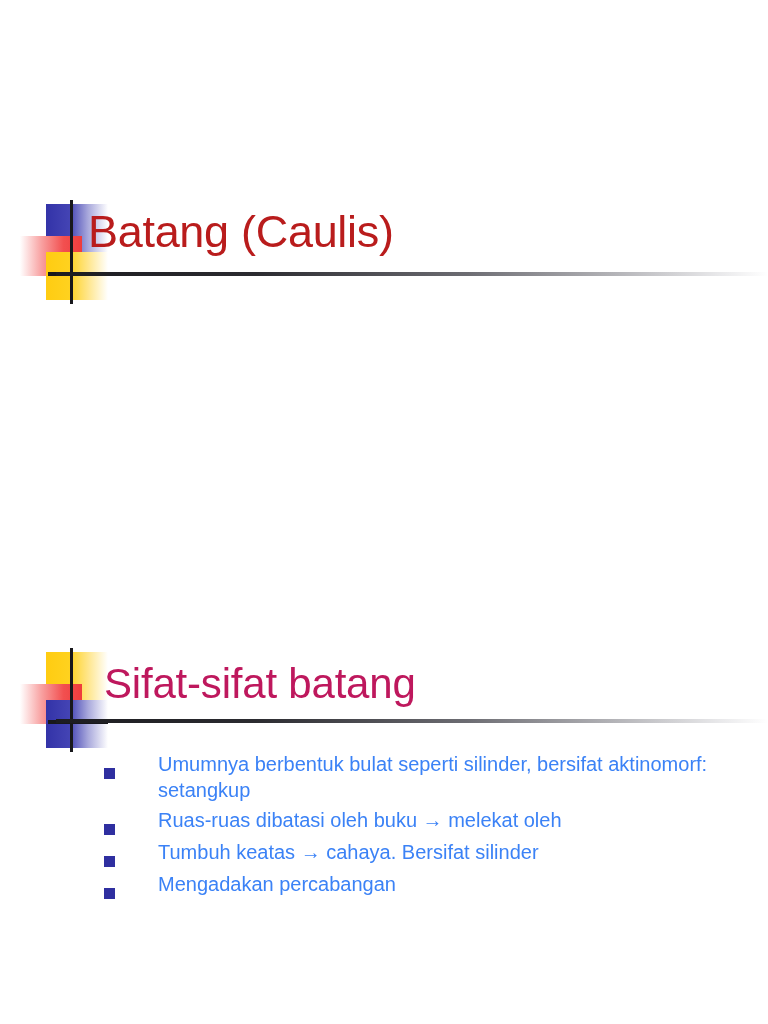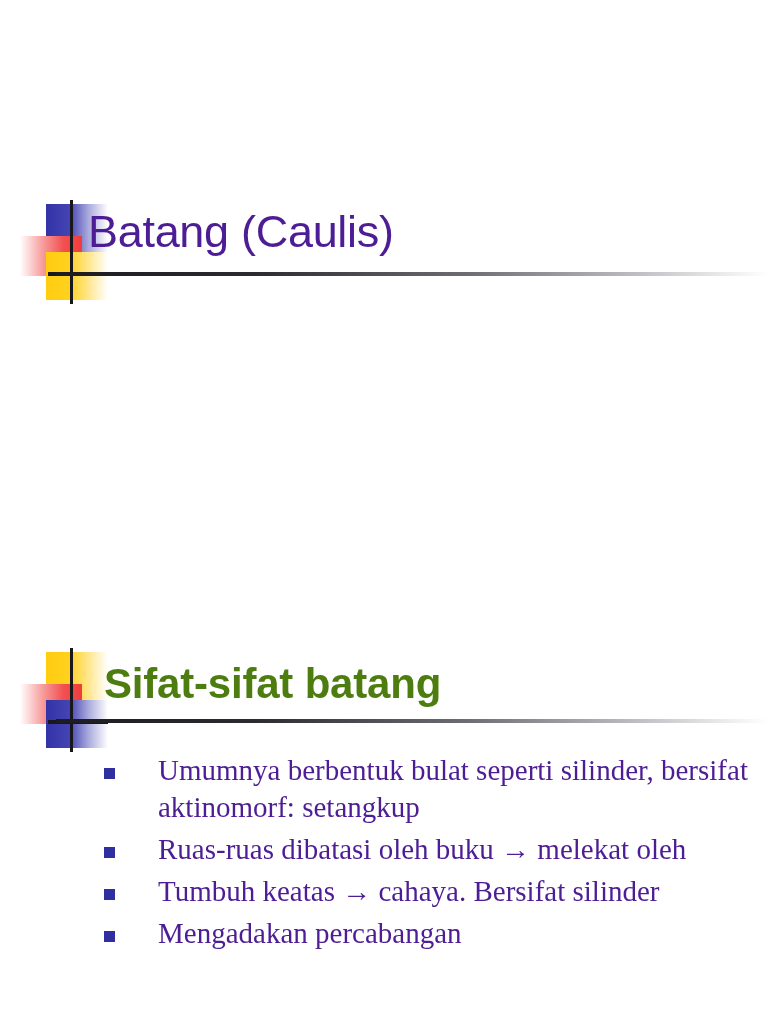--- a/index.html
+++ b/index.html
@@ -100,33 +100,33 @@
   
   .hrule {
     position: absolute;
     height: 4px;
     background: linear-gradient(to right, #1c1c20 0%, #2b2b30 28%, #6d6d73 58%, #b9b9bd 80%, #e8e8ea 93%, #ffffff 100%);
   }
 
   
   .slide-title {
     position: absolute;
-    color: #4c1d95;
+    color: #b91c1c;
     font-family: "Liberation Sans", sans-serif;
     font-weight: 400;
     font-size: 45px;
     line-height: 1.05;
     letter-spacing: -0.3px;
     white-space: nowrap;
   }
   .section-title {
     position: absolute;
-    color: #4d7c0f;
+    color: #be185d;
     font-family: "Liberation Sans", sans-serif;
-    font-weight: 700;
+    font-weight: 400;
     font-size: 42px;
     line-height: 1.05;
     letter-spacing: -0.2px;
     white-space: nowrap;
   }
 
   
   .bullets {
     position: absolute;
     left: 104px;
@@ -141,23 +141,23 @@
   .bullet-marker {
     flex: 0 0 auto;
     width: 11px;
     height: 11px;
     background: #2f2fa0;
     margin-top: 16px;
     margin-right: 43px;
   }
   .bullet-text {
     flex: 1 1 auto;
-    color: #4c1d95;
-    font-family: Liberation Serif, serif;
-    font-size: 29px;
+    color: #3b82f6;
+    font-family: Liberation Sans, sans-serif;
+    font-size: 20px;
     line-height: 1.28;
     font-weight: 400;
   }
 </style>
 </head>
 <body>
 
 <div class="page">
 
   <div class="deco deco-a" style="left:20px; top:196px;">

